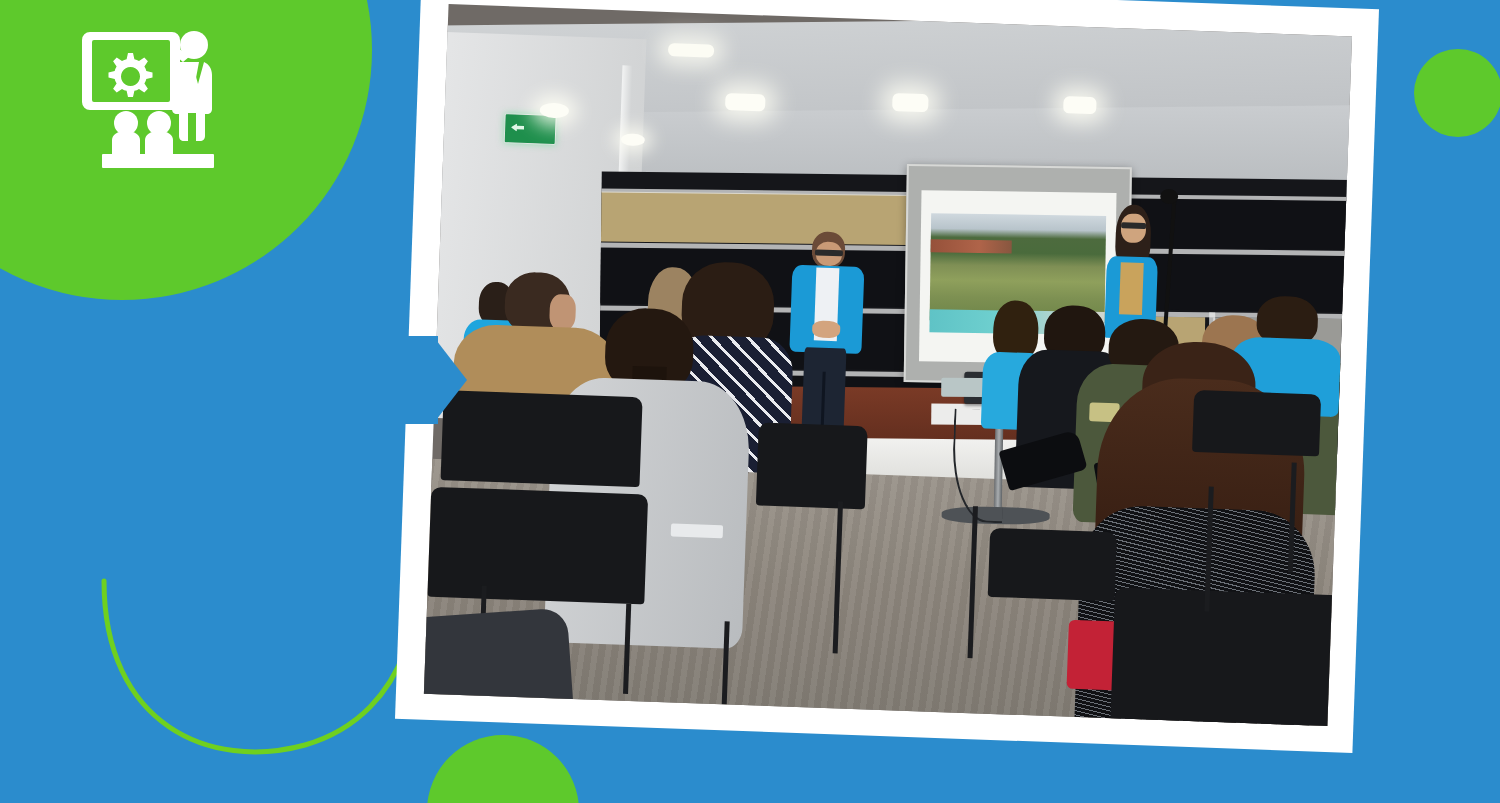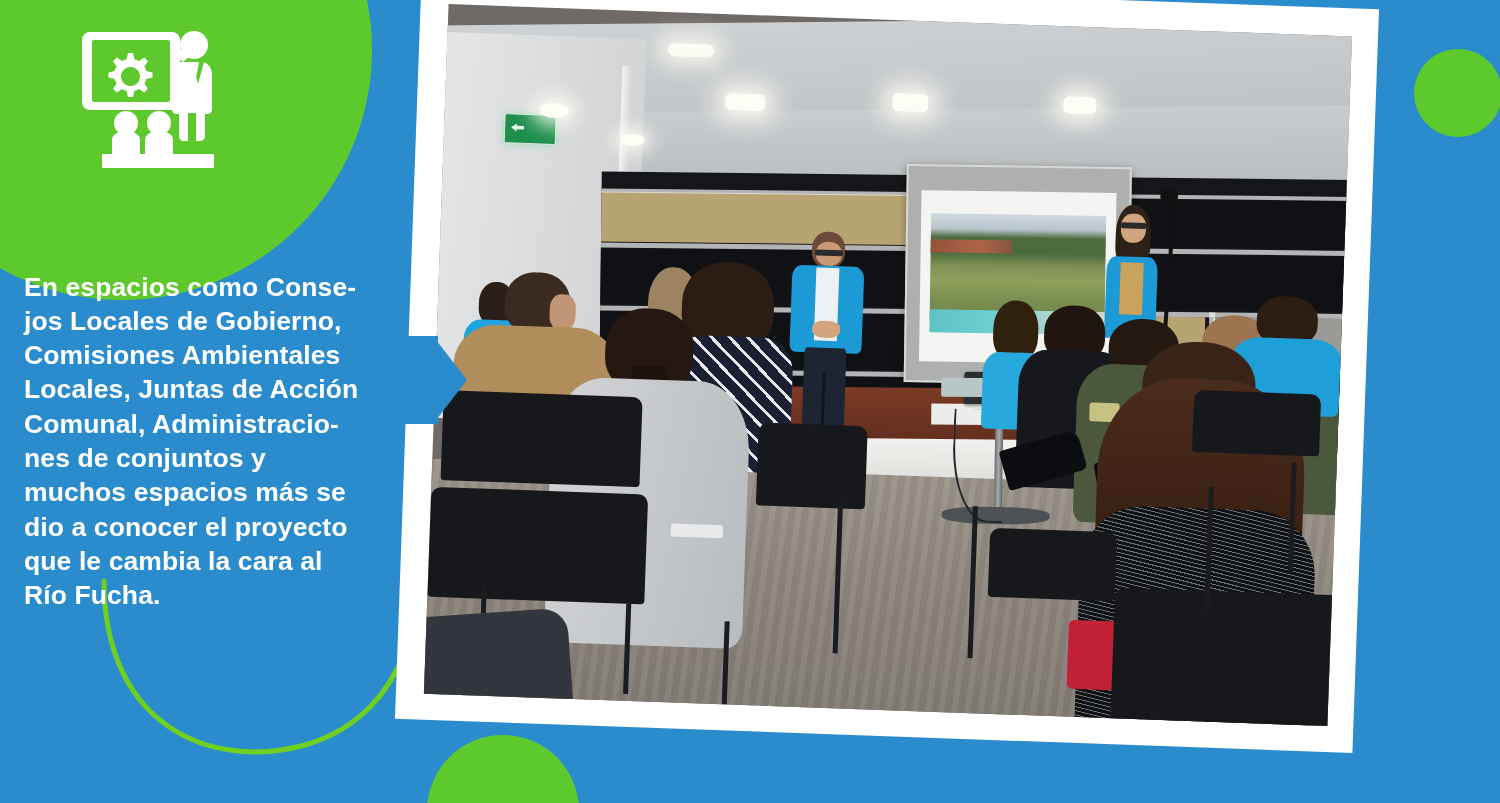--- a/index.html
+++ b/index.html
@@ -210,30 +210,20 @@
         <path d="M30 118 c0 -5 5 -9 14 -9 s14 4 14 9 v14 h-28 z"></path>
 
         <circle cx="77" cy="101" r="12"></circle>
         <path d="M63 118 c0 -5 5 -9 14 -9 s14 4 14 9 v14 h-28 z"></path>
 
         <rect x="20" y="132" width="112" height="14" rx="1"></rect>
       </g>
     </svg>
   </div>
 
-  <p class="lede">En espacios como Conse-
-jos Locales de Gobierno,
-Comisiones Ambientales
-Locales, Juntas de Acción
-Comunal, Administracio-
-nes de conjuntos y
-muchos espacios más se
-dio a conocer el proyecto
-que le cambia la cara al
-Río Fucha.</p>
 
   <div class="photo-card">
     <div class="photo-inner">
       <div class="scene">
 
         <div class="ceiling"></div>
         <div class="ceiling-drop"></div>
         <div class="wall-left"></div>
         <div class="wall-left-edge"></div>
         <div class="exit-sign"></div>

